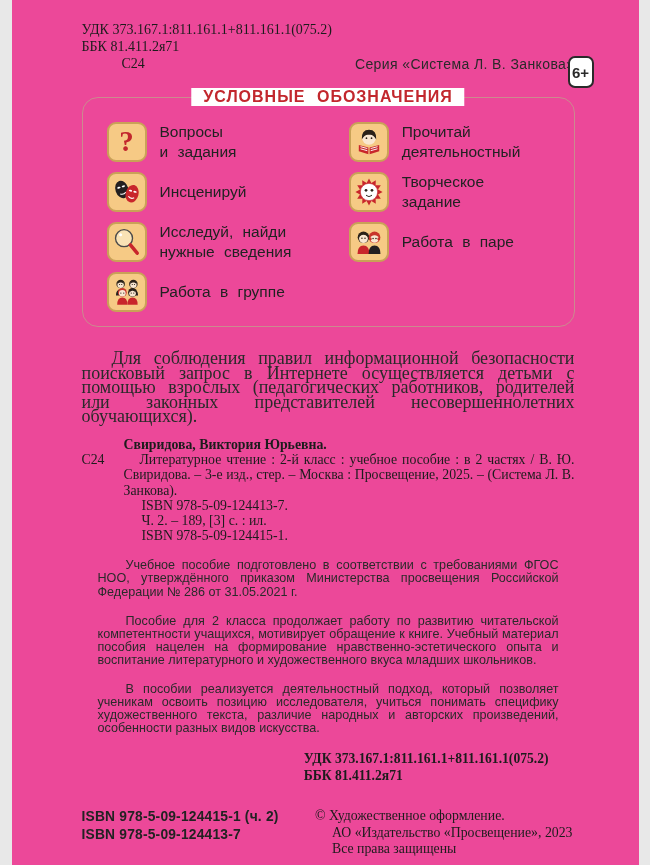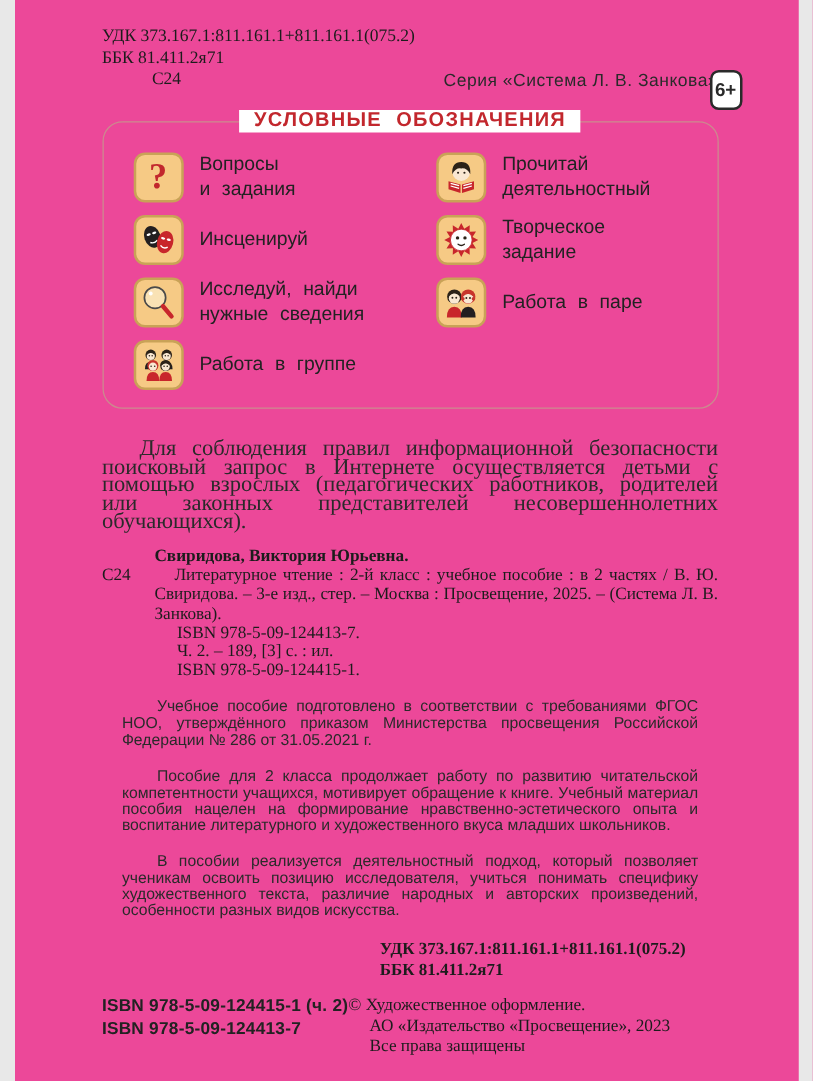--- a/index.html
+++ b/index.html
@@ -43,21 +43,21 @@
   .safety{margin-top:24px;font-family:Liberation Serif, serif;font-size:18px;line-height:14.6px;text-align:justify;text-indent:30px;color:#2a2a2a;}
   .catalog{position:relative;margin-top:13px;margin-left:42px;font-size:13.8px;line-height:15.2px;}
   .catalog .ccode{position:absolute;left:-42px;top:15px;}
   .cauthor{font-weight:bold;}
   .cdesc{text-align:justify;text-indent:16px;}
   .cline{padding-left:18px;}
   .annotation{margin-top:6px;font-family:"Liberation Sans",sans-serif;font-size:12.6px;line-height:13.1px;text-align:justify;color:#2a2a2a;}
   .annotation p{margin:16px;text-indent:28px;}
   .udk-bottom{width:fit-content;margin:3px 26px 0 auto;font-weight:bold;font-size:13.6px;line-height:16.5px;}
   
-  .footer{display:flex;justify-content:flex-start;margin-top:12px;}
+  .footer{display:flex;justify-content:space-between;margin-top:24px;}
   .f-isbn{font-family:"Liberation Sans",sans-serif;font-weight:bold;font-size:13.8px;line-height:18px;letter-spacing:.2px;color:#222;}
   .f-copy{font-size:13.8px;line-height:16.5px;padding-right:2px;}
   .f-copy .indent{padding-left:17px;}
 </style>
 </head>
 <body>
 
 <div class="page">
 
   <div class="imprint">УДК 373.167.1:811.161.1+811.161.1(075.2)</div>

